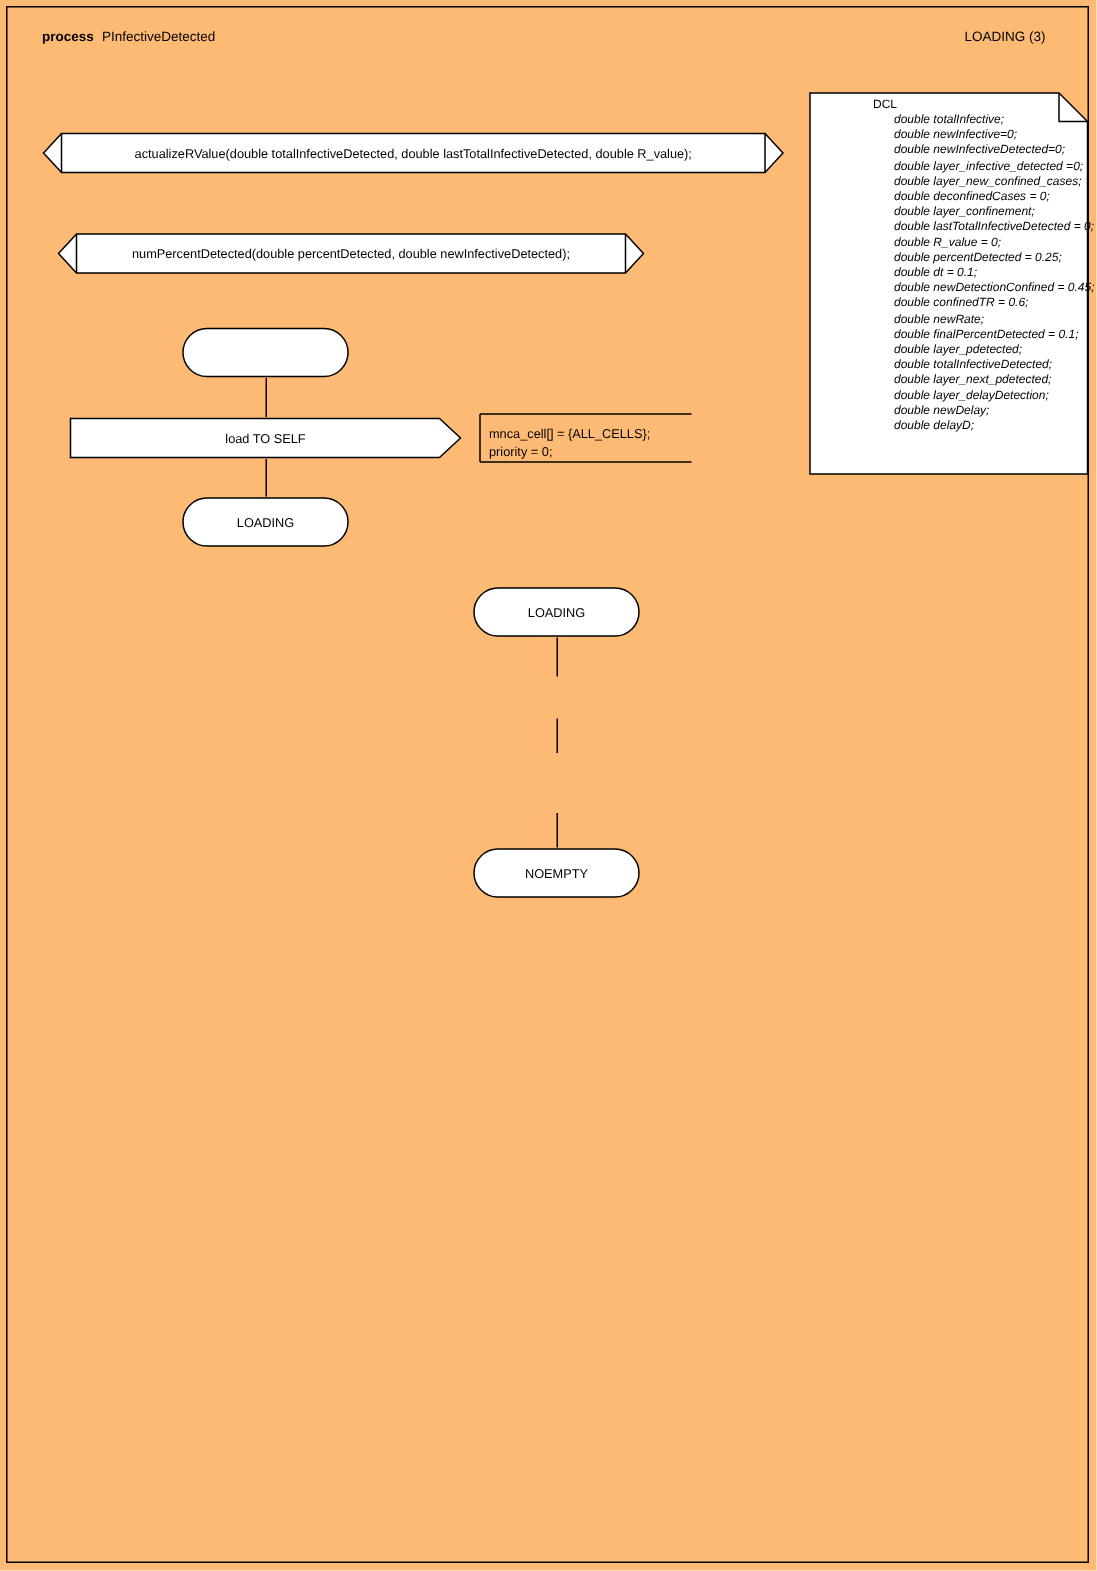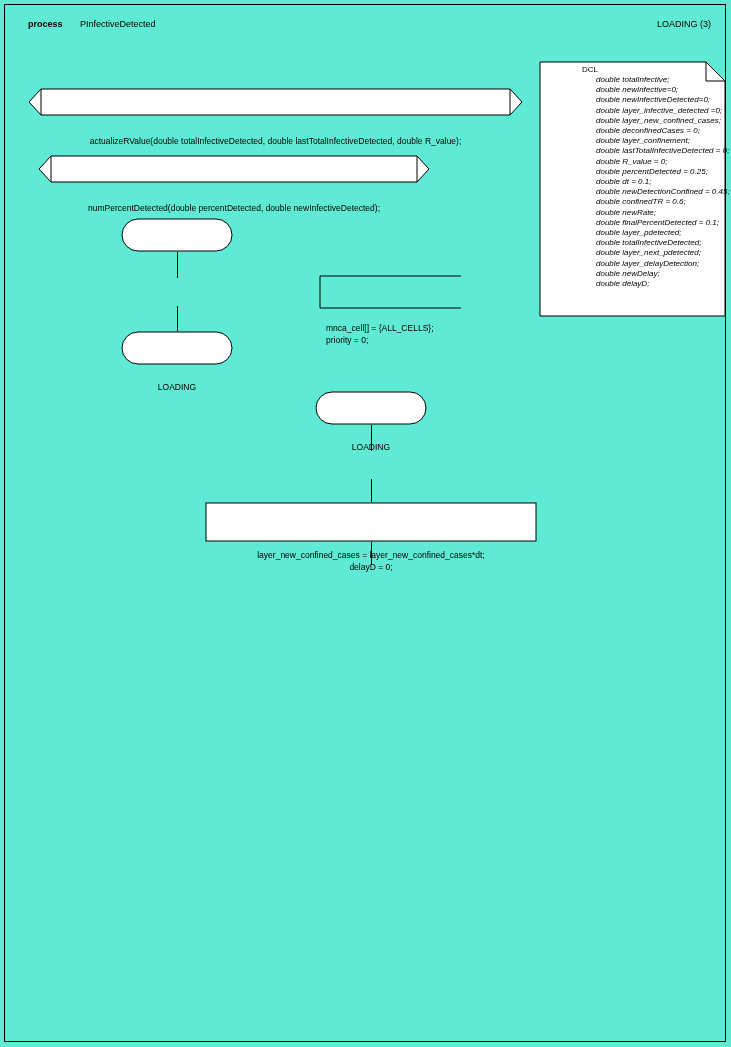--- a/index.html
+++ b/index.html
@@ -7,21 +7,21 @@
     padding: 0;
     background: #ffffff;
   }
   body {
     font-family: "Liberation Sans", sans-serif;
   }
   #page {
     position: relative;
     width: 731px;
     height: 1047px;
-    background: #5eead4;
+    background: #fdba74;
     overflow: hidden;
   }
   .page-border {
     position: absolute;
     left: 4px;
     top: 4px;
     width: 722px;
     height: 1038px;
     border: 1px solid #000;
     box-sizing: border-box;
@@ -52,21 +52,20 @@
     height: 100%;
     display: flex;
     align-items: center;
     justify-content: center;
     font-size: 8.5px;
     line-height: 12px;
     color: #000;
     text-align: center;
     white-space: pre;
     pointer-events: none;
-    margin-top: 39px;
   }
   .shape .lbl.left {
     justify-content: flex-start;
     text-align: left;
     padding-left: 6px;
     box-sizing: border-box;
   }
   .line {
     position: absolute;
     background: #000;
@@ -82,22 +81,22 @@
     margin-left: 38px;
   }
 </style>
 </head>
 <body>
 
 <div id="page">
   <div class="page-border"></div>
 
   <div class="hdr hdr-bold" style="left:28px; top:19px;">process</div>
-  <div class="hdr" style="left:80px; top:19px;">PInfectiveDetected</div>
-  <div class="hdr" style="right:20px; top:19px;margin-left:28px;">LOADING (3)</div>
+  <div class="hdr" style="left:68px; top:19px;">PInfectiveDetected</div>
+  <div class="hdr" style="right:34px; top:19px;margin-left:28px;">LOADING (3)</div>
 
   <div class="shape" style="left:28px; top:88px; width:495px; height:28px;">
     <svg width="495" height="28" viewBox="0 0 495 28">
       <polygon points="1,14 13,1 482,1 494,14 482,27 13,27" fill="#ffffff" stroke="#000000" stroke-width="1"></polygon>
       <line x1="13" y1="1" x2="13" y2="27" stroke="#000000" stroke-width="1"></line>
       <line x1="482" y1="1" x2="482" y2="27" stroke="#000000" stroke-width="1"></line>
     </svg>
     <div class="lbl">actualizeRValue(double totalInfectiveDetected, double lastTotalInfectiveDetected, double R_value);</div>
   </div>
 
@@ -141,20 +140,26 @@
 
   <div class="shape" style="left:121px; top:218px; width:112px; height:34px;">
     <svg width="112" height="34" viewBox="0 0 112 34">
       <rect x="1" y="1" width="110" height="32" rx="16" ry="16" fill="#ffffff" stroke="#000000" stroke-width="1"></rect>
     </svg>
     <div class="lbl"></div>
   </div>
 
   <div class="line vline" style="left:177px; top:252px; height:26px;"></div>
 
+  <div class="shape" style="left:46px; top:278px; width:262px; height:28px;">
+    <svg width="262" height="28" viewBox="0 0 262 28">
+      <polygon points="1,1 247,1 261,14 247,27 1,27" fill="#ffffff" stroke="#000000" stroke-width="1"></polygon>
+    </svg>
+    <div class="lbl">load TO SELF</div>
+  </div>
 
   <div class="shape" style="left:320px; top:275px; width:142px; height:40px;">
     <svg width="142" height="34" viewBox="0 0 142 34">
       <line x1="0" y1="1" x2="141" y2="1" stroke="#000000" stroke-width="1"></line>
       <line x1="0" y1="33" x2="141" y2="33" stroke="#000000" stroke-width="1"></line>
       <line x1="0" y1="1" x2="0" y2="33" stroke="#000000" stroke-width="1"></line>
     </svg>
     <div class="lbl left">mnca_cell[] = {ALL_CELLS};
 priority = 0;</div>
   </div>
@@ -173,23 +178,22 @@
       <rect x="1" y="1" width="110" height="32" rx="16" ry="16" fill="#ffffff" stroke="#000000" stroke-width="1"></rect>
     </svg>
     <div class="lbl">LOADING</div>
   </div>
 
   <div class="line vline" style="left:371px; top:425px; height:26px;"></div>
 
 
   <div class="line vline" style="left:371px; top:479px; height:23px;"></div>
 
-  <div class="shape" style="left:205px; top:502px; width:332px; height:40px;">
-    <svg width="332" height="40" viewBox="0 0 332 40">
-      <rect x="1" y="1" width="330" height="38" fill="#ffffff" stroke="#000000" stroke-width="1"></rect>
-    </svg>
-    <div class="lbl">layer_new_confined_cases = layer_new_confined_cases*dt;
-delayD = 0;</div>
-  </div>
 
   <div class="line vline" style="left:371px; top:542px; height:23px;"></div>
 
+  <div class="shape" style="left:315px; top:565px; width:112px; height:34px;">
+    <svg width="112" height="34" viewBox="0 0 112 34">
+      <rect x="1" y="1" width="110" height="32" rx="16" ry="16" fill="#ffffff" stroke="#000000" stroke-width="1"></rect>
+    </svg>
+    <div class="lbl">NOEMPTY</div>
+  </div>
 </div>
 
 </body></html>

